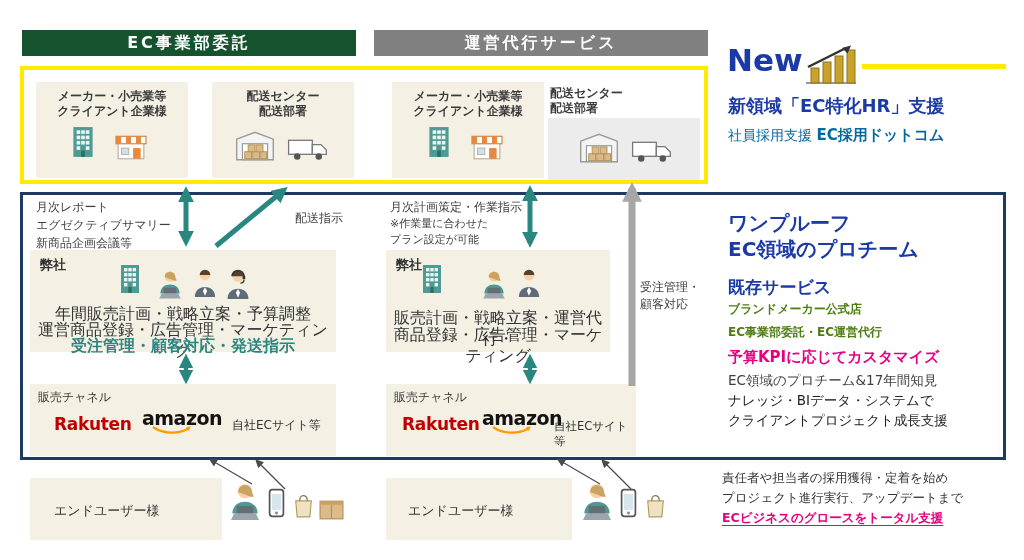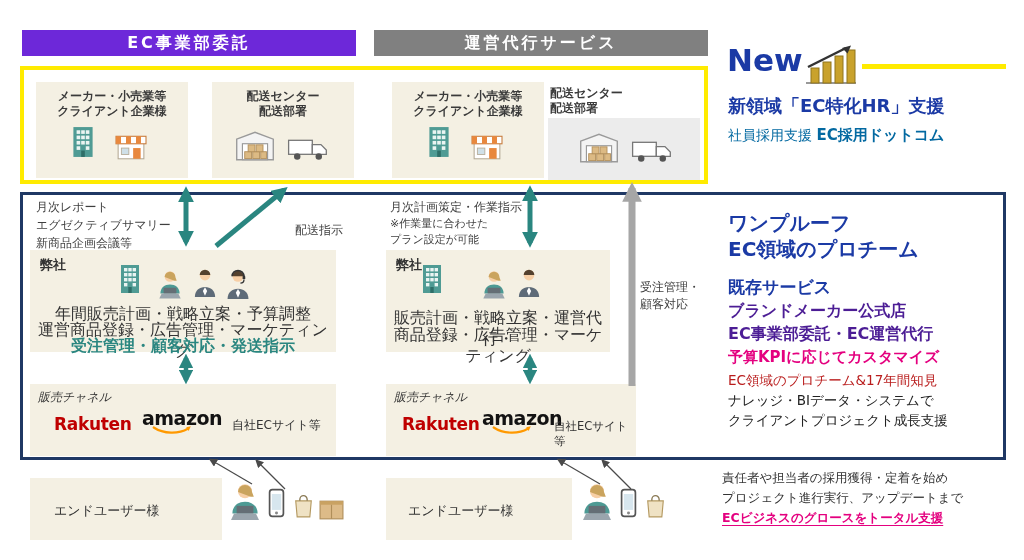--- a/index.html
+++ b/index.html
@@ -8,24 +8,24 @@
   .stage { position:relative; width:1024px; height:560px; background:#fff; overflow:hidden; }
   .abs { position:absolute; }
   .hdr { display:flex; align-items:center; justify-content:center; color:#fff;
          font-weight:bold; font-size:16px; letter-spacing:3px; }
   .beige { background:#f4f0e3; }
   .cardtitle { position:absolute; left:0; top:7px; width:100%; text-align:center;
                font-size:12px; font-weight:bold; color:#3a3a3a; line-height:15px; }
   .smalltxt { font-size:12px; color:#3f3f3f; line-height:18px; }
   .ctrline { position:absolute; left:0; width:100%; text-align:center; font-size:16px; color:#333; }
   .companylabel { position:absolute; left:10px; top:6px; font-size:13px; font-weight:bold; color:#333; }
-  .channellabel { position:absolute; left:8px; top:5px; font-size:12px; color:#333;font-style:italic; }
+  .channellabel { position:absolute; left:8px; top:5px; font-size:12px; color:#333; }
   .blue-big { color:#1b3aa5; font-weight:bold; font-size:20px; }
   .blue-mid { color:#1b3aa5; font-weight:bold; }
-  .blk-bold { color:#4c1d95; font-weight:bold; font-size:16px; }
+  .blk-bold { color:#4d7c0f; font-weight:bold; font-size:12px; }
   .pink { color:#e4007f; font-weight:bold; }
   .note { font-size:12.5px; color:#333; }
 </style>
 </head>
 <body>
 
 <svg width="0" height="0" style="position:absolute" aria-hidden="true">
   <defs>
     <symbol id="ic-building" viewBox="0 0 24 30">
       <rect x="3" y="1" width="18" height="28" fill="#4f9b94"></rect>
@@ -119,21 +119,21 @@
     </symbol>
     <symbol id="ic-smile" viewBox="0 0 48 12">
       <path d="M2 3 C 14 11, 32 11, 43 4.5" fill="none" stroke="#ff9900" stroke-width="2.6" stroke-linecap="round"></path>
       <path d="M46.5 1.5 l-5.5 1.2 3 4.4 z" fill="#ff9900"></path>
     </symbol>
   </defs>
 </svg>
 
 <div class="stage">
 
-  <div class="abs hdr" style="left:22px;top:30px;width:334px;height:26px;background:#6d28d9;">
+  <div class="abs hdr" style="left:22px;top:30px;width:334px;height:26px;background:#14532d;">
       <span>EC事業部委託</span>
     </div>
   <div class="abs hdr" style="left:374px;top:30px;width:334px;height:26px;background:#808080;">
       <span>運営代行サービス</span>
     </div>
 
   <div class="abs" style="left:727px;top:42px;font-size:31px;font-weight:800;color:#1b3aa5;">New</div>
   <svg class="abs" style="left:804px;top:44px;width:54px;height:42px;">
       <use href="#ic-chart" xlink:href="#ic-chart"></use>
     </svg>
@@ -193,21 +193,21 @@
     <svg class="abs" style="left:82px;top:20px;width:44px;height:28px;">
         <use href="#ic-truck" xlink:href="#ic-truck"></use>
       </svg>
   </div>
 
   <div class="abs smalltxt" style="left:36px;top:198px;">
     <div>月次レポート</div>
     <div>エグゼクティブサマリー</div>
     <div>新商品企画会議等</div>
   </div>
-  <div class="abs smalltxt" style="left:262px;top:221px;padding-left:33px;">配送指示</div>
+  <div class="abs smalltxt" style="left:262px;top:209px;padding-left:33px;">配送指示</div>
 
   <div class="abs beige" style="left:30px;top:250px;width:306px;height:102px;">
     <div class="companylabel">弊社</div>
     <svg class="abs" style="left:88px;top:14px;width:24px;height:30px;">
         <use href="#ic-building" xlink:href="#ic-building"></use>
       </svg>
     <svg class="abs" style="left:124px;top:18px;width:32px;height:32px;">
         <use href="#ic-person-laptop" xlink:href="#ic-person-laptop"></use>
       </svg>
     <svg class="abs" style="left:160px;top:16px;width:30px;height:32px;">
@@ -304,21 +304,21 @@
   <div class="abs" style="left:728px;top:126px;font-size:14px;color:#0369a1;">
     <span>社員採用支援 </span><span style="font-weight:bold;font-size:15px;">EC採用ドットコム</span>
   </div>
 
   <div class="abs blue-big" style="left:728px;top:210px;">ワンプルーフ</div>
   <div class="abs blue-big" style="left:728px;top:236px;">EC領域のプロチーム</div>
   <div class="abs blue-mid" style="left:728px;top:276px;font-size:17px;">既存サービス</div>
   <div class="abs blk-bold" style="left:728px;top:301px;">ブランドメーカー公式店</div>
   <div class="abs blk-bold" style="left:728px;top:324px;">EC事業部委託・EC運営代行</div>
   <div class="abs pink" style="left:728px;top:348px;font-size:15px;">予算KPIに応じてカスタマイズ</div>
-  <div class="abs" style="left:728px;top:372px;font-size:13.5px;color:#b91c1c;">EC領域のプロチーム&amp;17年間知見</div>
+  <div class="abs" style="left:728px;top:372px;font-size:13.5px;color:#404040;">EC領域のプロチーム&amp;17年間知見</div>
   <div class="abs" style="left:728px;top:392px;font-size:13.5px;color:#222;">ナレッジ・BIデータ・システムで</div>
   <div class="abs" style="left:728px;top:412px;font-size:13.5px;color:#222;">クライアントプロジェクト成長支援</div>
 
   <div class="abs note" style="left:722px;top:470px;">責任者や担当者の採用獲得・定着を始め</div>
   <div class="abs note" style="left:722px;top:490px;">プロジェクト進行実行、アップデートまで</div>
   <div class="abs" style="left:722px;top:510px;font-size:12.5px;color:#e4007f;font-weight:bold;text-decoration:underline;text-underline-offset:3px;">ECビジネスのグロースをトータル支援</div>
 
   <svg class="abs" style="left:0;top:0;width:1024px;height:560px;z-index:6;pointer-events:none;" viewBox="0 0 1024 560">
     <defs>
       <marker id="mt" viewBox="0 0 10 10" refX="7" refY="5" markerWidth="3.2" markerHeight="3.2" orient="auto-start-reverse">

